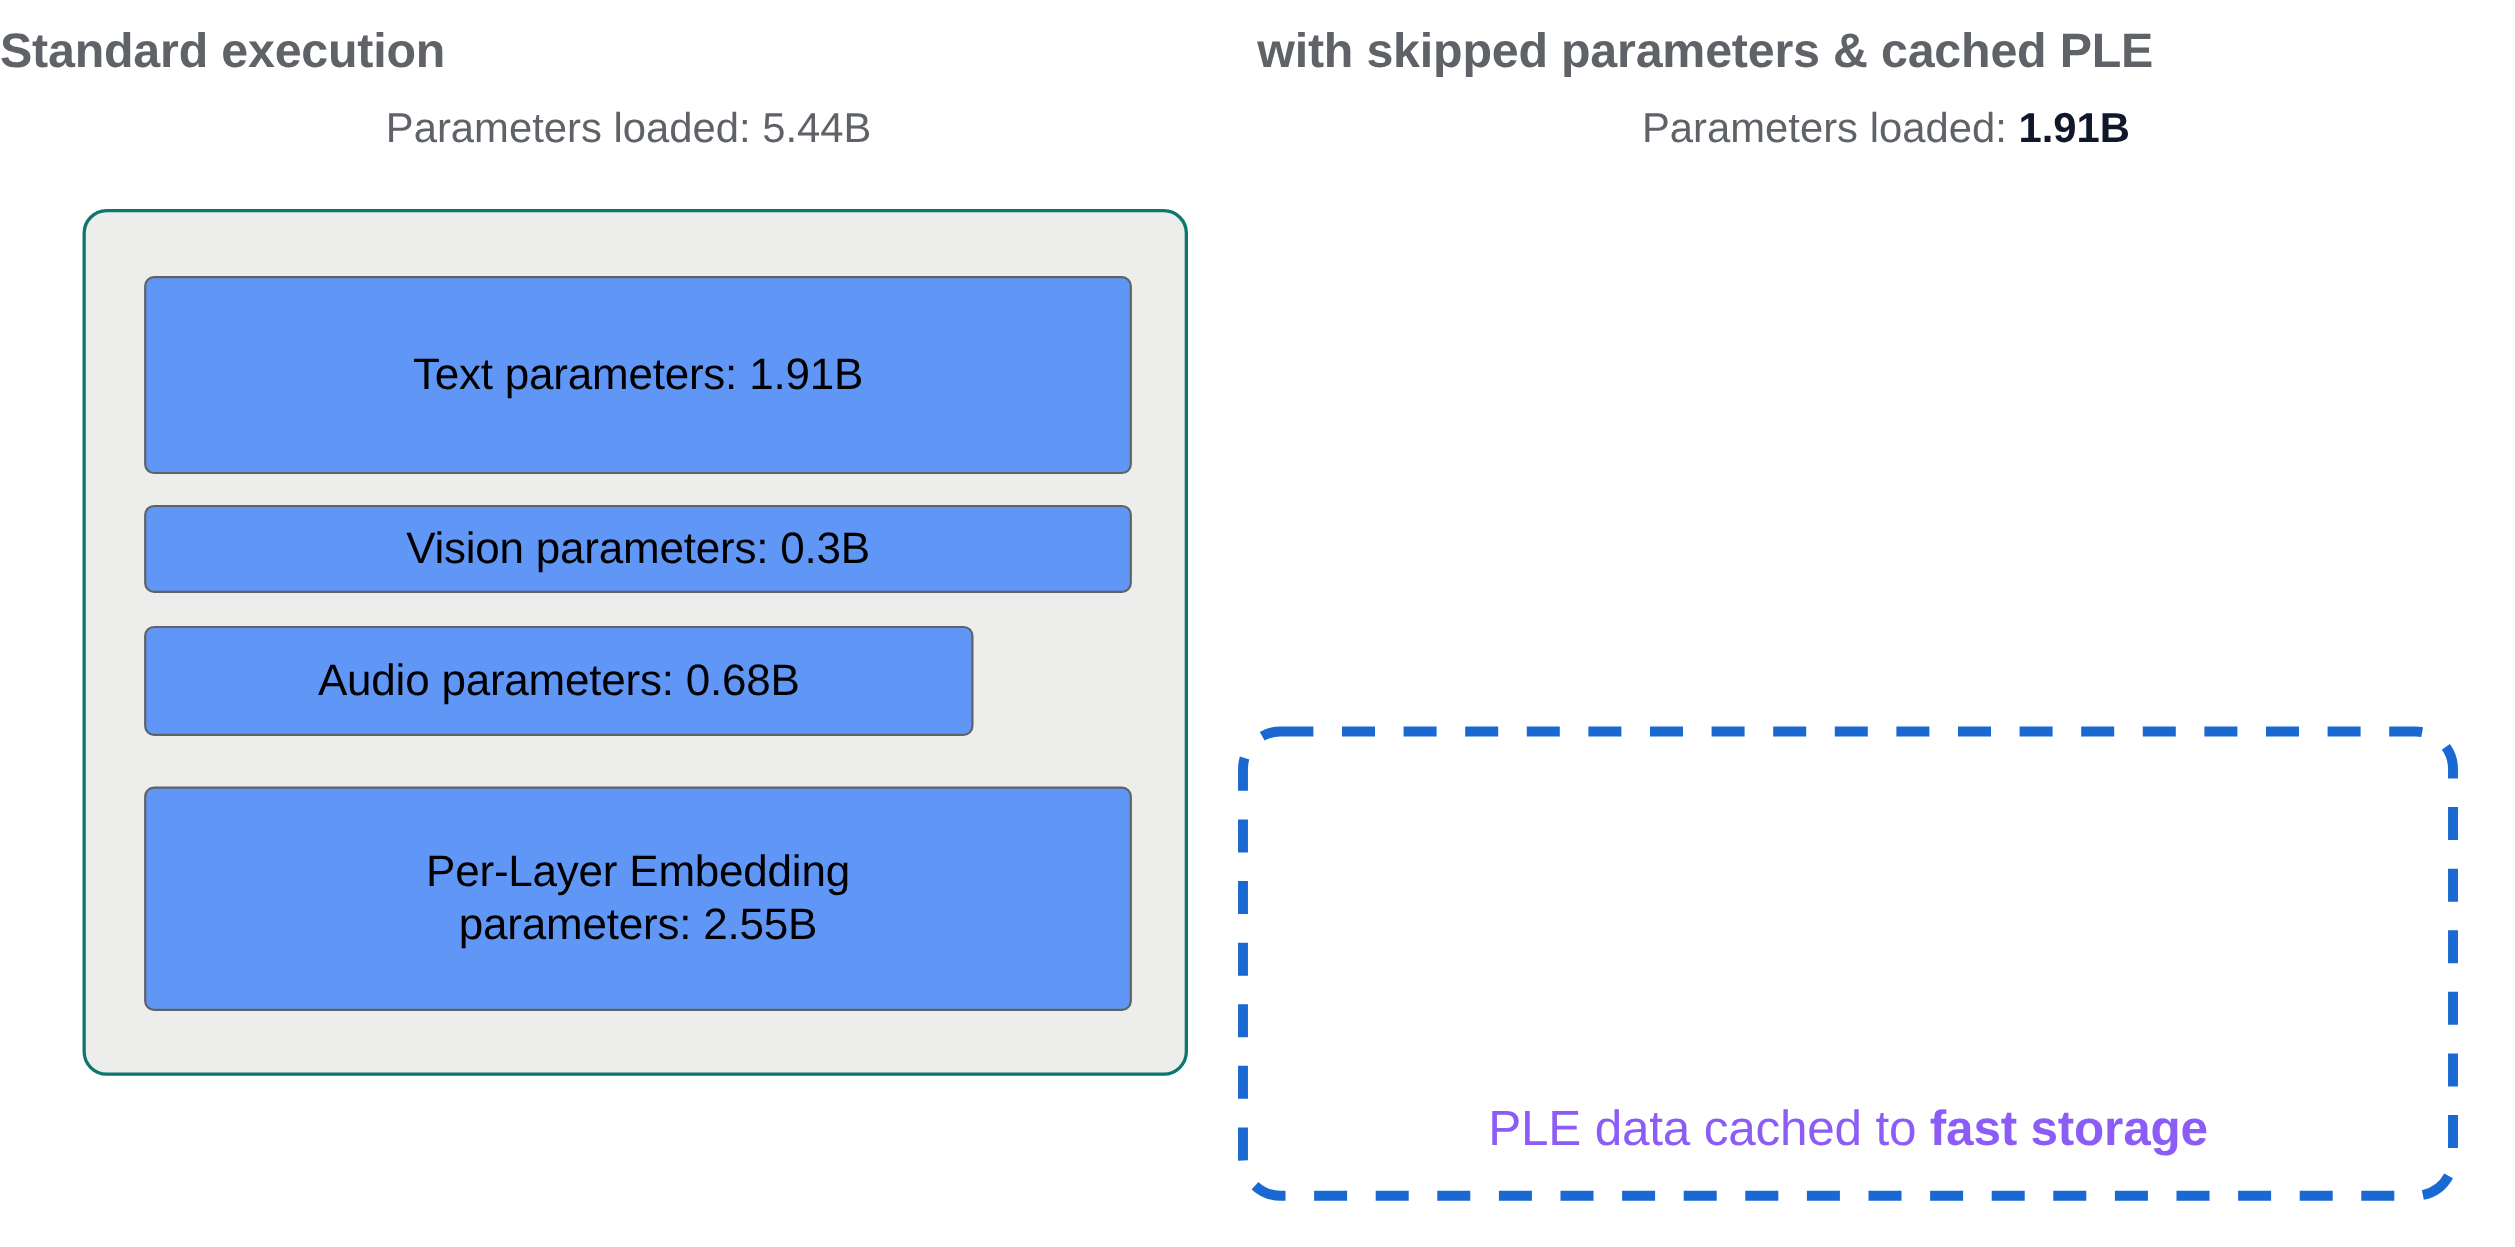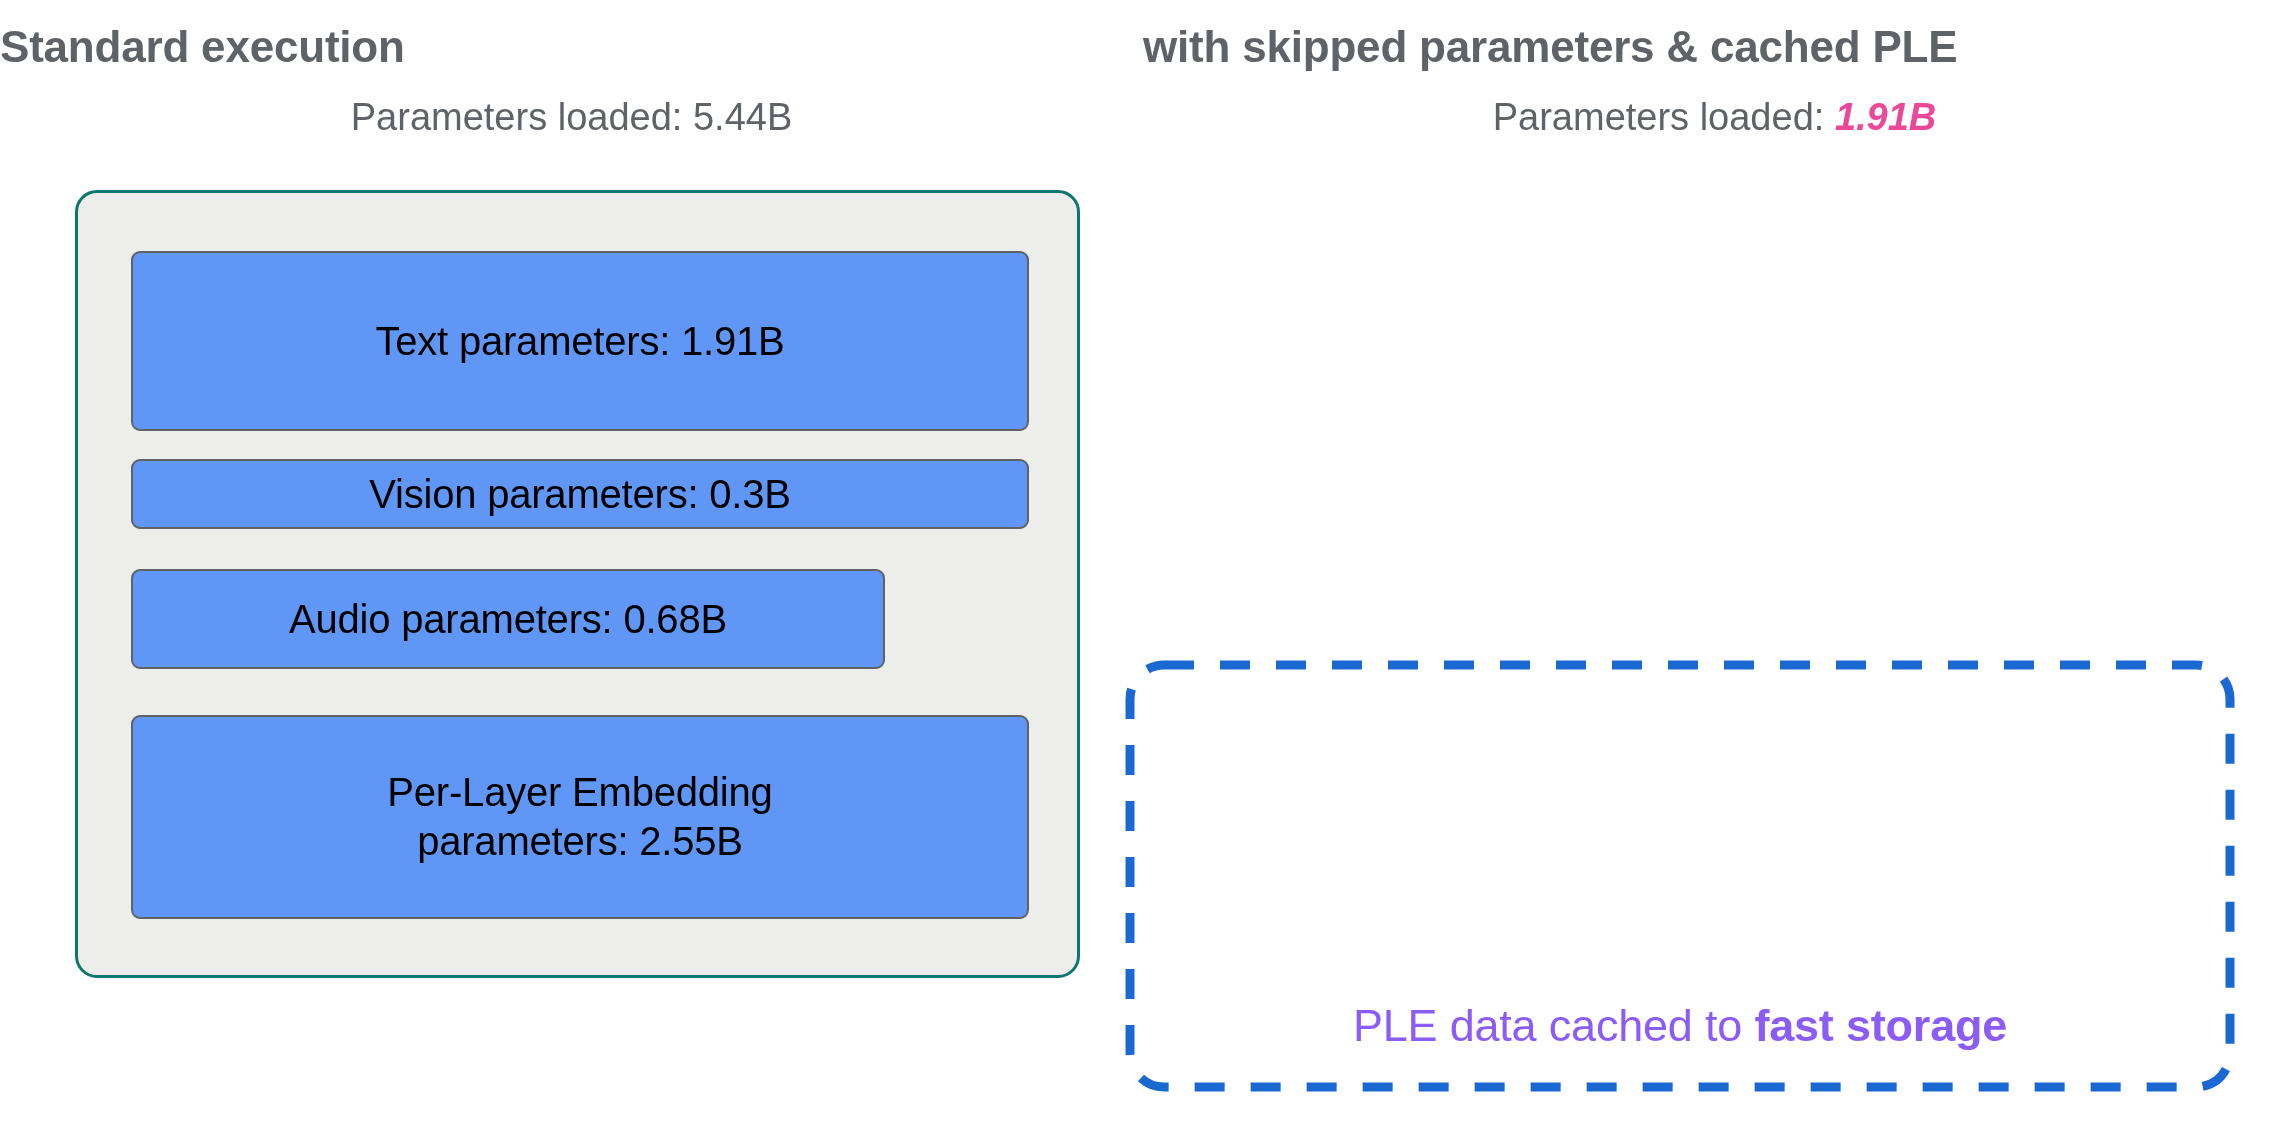--- a/index.html
+++ b/index.html
@@ -39,21 +39,21 @@
     position: absolute;
     top: 96px;
     left: 0;
     width: 100%;
     text-align: center;
     font-size: 38px;
     font-weight: normal;
     color: #5f6368;
     white-space: nowrap;
   }
-  .panel-subtitle b { font-weight: bold; color: #ec4899; font-style: italic; }
+  .panel-subtitle b { font-weight: bold; color: #0f172a; }
 
   
   .stack {
     position: absolute;
     background: #ededeb;
     border: 3px solid #0f766e;
     border-radius: 22px;
     box-sizing: border-box;
   }
   #stack-left  { left: 75px;   top: 190px; width: 1005px; height: 788px; }
@@ -70,21 +70,21 @@
     text-align: center;
     font-size: 40px;
     line-height: 1.22;
     color: #000000;
     letter-spacing: -0.2px;
   }
   .block.blue      { background: #6096f5; }
 
   
   #L-text   { left: 53px; top: 58px;  width: 898px; height: 180px; }
-  #L-vision { left: 53px; top: 266px; width: 898px; height: 70px;  }
+  #L-vision { left: 53px; top: 266px; width: 898px; height: 80px;  }
   #L-audio  { left: 53px; top: 376px; width: 754px; height: 100px; align-items: center; }
   #L-ple    { left: 53px; top: 522px; width: 898px; height: 204px; }
 
   
   #cache-region {
     position: absolute;
     left: 1125px;
     top: 660px;
     width: 1110px;
     height: 432px;

